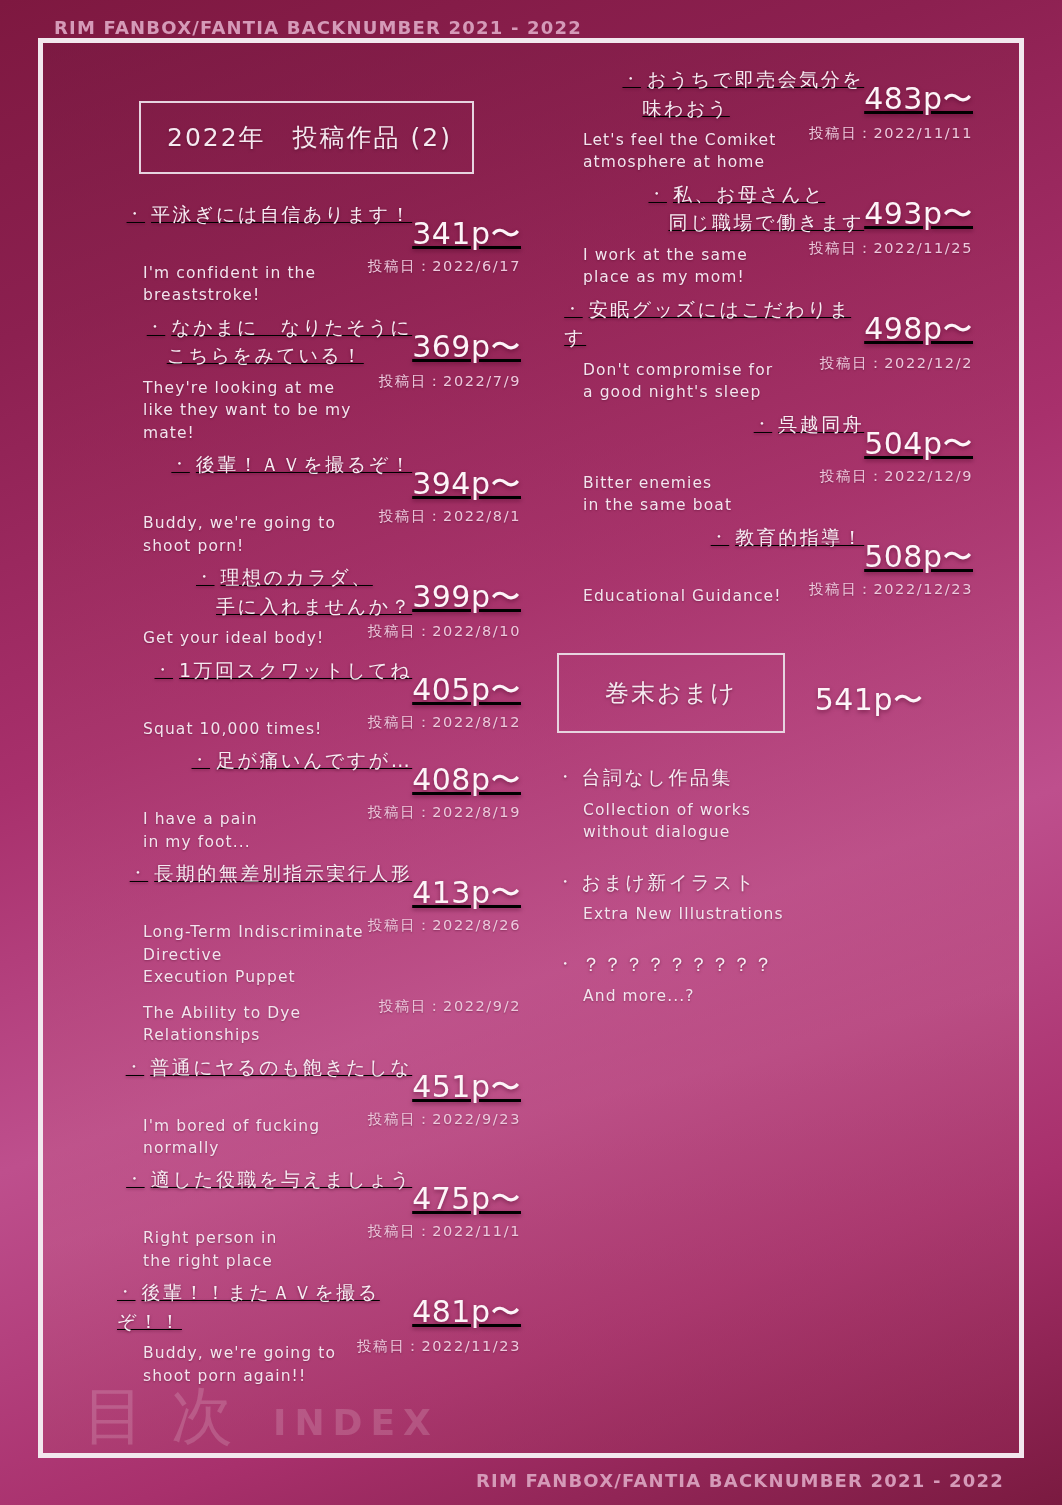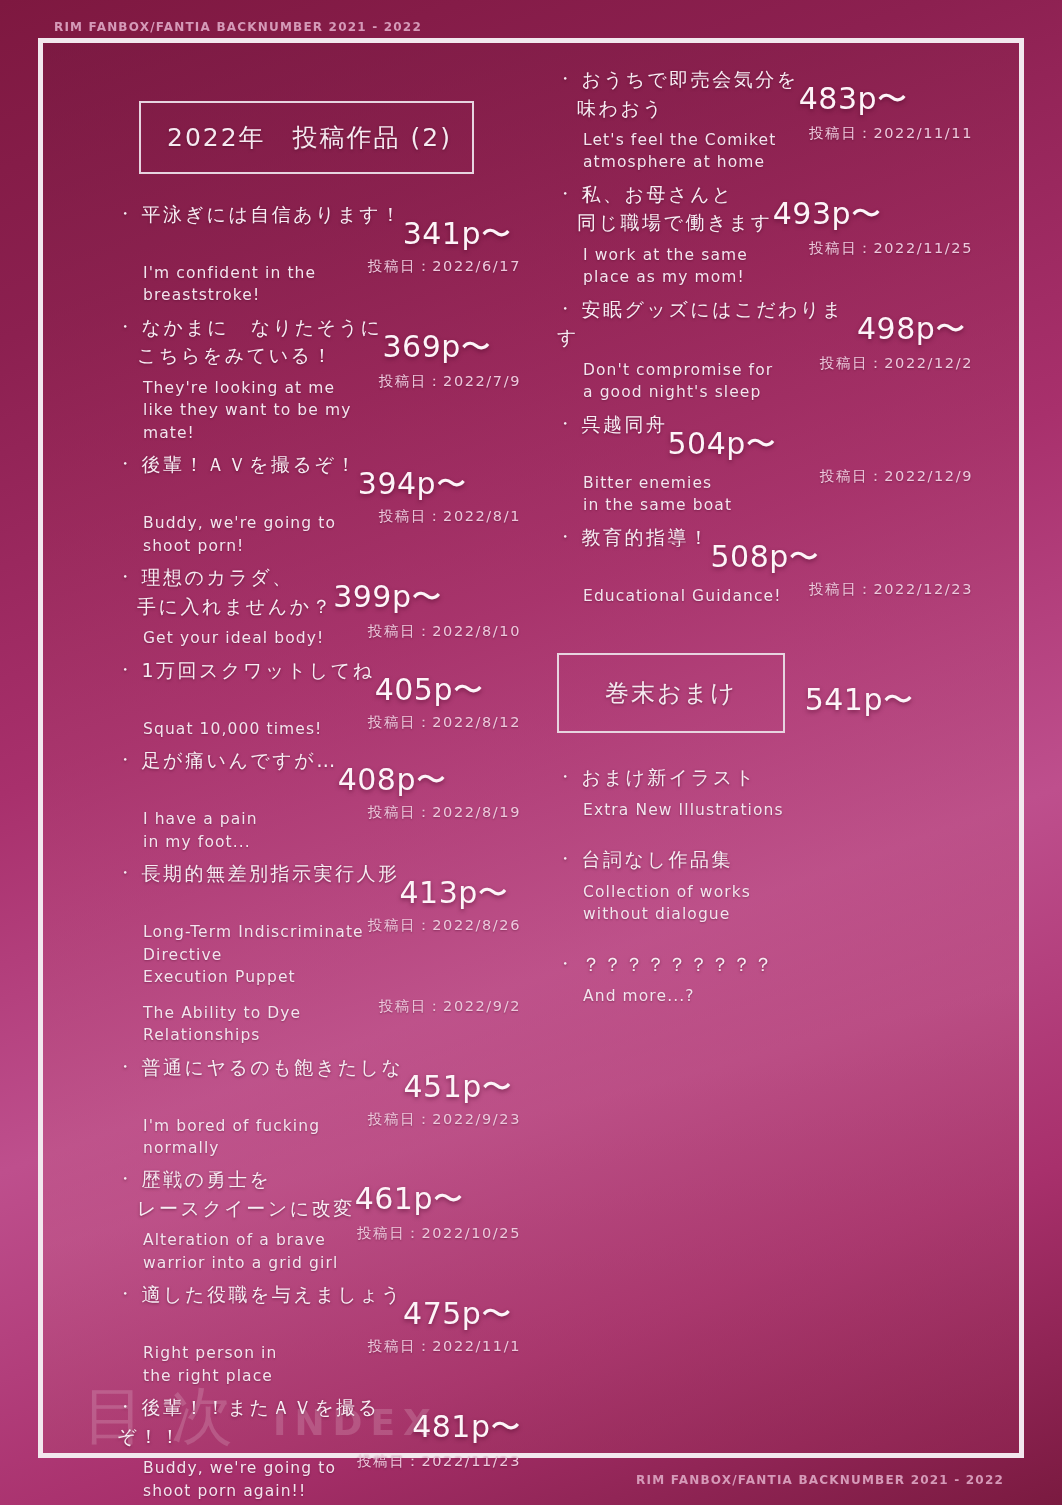--- a/index.html
+++ b/index.html
@@ -16,21 +16,21 @@
   }
   .page {
     position: absolute;
     inset: 0;
   }
   .header-strip, .footer-strip {
     position: absolute;
     left: 0; right: 0;
     height: 34px;
     color: #d59ab8;
-    font-size: 12px;
+    font-size: 18px;
     letter-spacing: 1.2px;
     font-weight: bold;
     font-family: "DejaVu Sans", sans-serif;
     display: flex;
     align-items: center;
   }
   .header-strip { top: 10px; padding-left: 54px; }
   .footer-strip { bottom: 8px; padding-right: 58px; justify-content: flex-end; }
 
   .frame {
@@ -74,21 +74,22 @@
     text-shadow: 0 1px 3px rgba(60,0,30,0.5);
   }
 
   .entry {
     position: relative;
     margin-bottom: 6px;
   }
   .entry-main {
     display: flex;
     align-items: flex-start;
-    justify-content: flex-start;
+    justify-content: flex-end;
+    text-decoration: underline;
   }
   .titlewrap { max-width: 300px; }
   .jp {
     color: #f7ecf3;
     font-size: 19px;
     letter-spacing: 2.5px;
     line-height: 1.5;
     font-family: "DejaVu Sans", sans-serif;
     text-shadow: 0 1px 3px rgba(70,0,35,0.55);
   }
@@ -135,21 +136,21 @@
     font-size: 24px;
     letter-spacing: 2px;
     padding: 22px 46px;
     display: inline-block;
     font-family: "DejaVu Sans", sans-serif;
     text-shadow: 0 1px 3px rgba(60,0,30,0.5);
   }
   .omake-row {
     display: flex;
     align-items: center;
-    gap: 20px;
+    gap: 30px;
     margin: 46px 0 30px 0;
   }
   .omake-row .page-no { font-size: 30px; }
 
   .bonus-entry { margin-bottom: 24px; }
 
   .watermark {
     position: absolute;
     left: 40px;
     bottom: 6px;
@@ -287,32 +288,20 @@
                 <div class="page-no">451p〜</div>
               </div>
               <div class="rowline">
                 <div class="en">I'm bored of fucking normally</div>
                 <div class="date">投稿日：2022/9/23</div>
               </div>
             </div>
             <div class="entry">
               <div class="entry-main">
                 <div class="titlewrap">
-                  <div class="jp"><span class="bullet">・</span>歴戦の勇士を<span class="l2">レースクイーンに改変</span></div>
-                </div>
-                <div class="page-no">461p〜</div>
-              </div>
-              <div class="rowline">
-                <div class="en">Alteration of a brave<br>warrior into a grid girl</div>
-                <div class="date">投稿日：2022/10/25</div>
-              </div>
-            </div>
-            <div class="entry">
-              <div class="entry-main">
-                <div class="titlewrap">
                   <div class="jp"><span class="bullet">・</span>適した役職を与えましょう</div>
                 </div>
                 <div class="page-no">475p〜</div>
               </div>
               <div class="rowline">
                 <div class="en">Right person in<br>the right place</div>
                 <div class="date">投稿日：2022/11/1</div>
               </div>
             </div>
             <div class="entry">
@@ -394,26 +383,26 @@
             </div>
           </div>
 
         <div class="omake-row">
           <div class="omake-box">巻末おまけ</div>
           <div class="page-no">541p〜</div>
         </div>
 
         <div id="bonus-list">
             <div class="bonus-entry">
+              <div class="jp"><span class="bullet">・</span>台詞なし作品集</div>
+              <div class="en">Collection of works<br>without dialogue</div>
+            </div>
+            <div class="bonus-entry">
               <div class="jp"><span class="bullet">・</span>おまけ新イラスト</div>
               <div class="en">Extra New Illustrations</div>
-            </div>
-            <div class="bonus-entry">
-              <div class="jp"><span class="bullet">・</span>台詞なし作品集</div>
-              <div class="en">Collection of works<br>without dialogue</div>
             </div>
             <div class="bonus-entry">
               <div class="jp"><span class="bullet">・</span>？？？？？？？？？</div>
               <div class="en">And more...?</div>
             </div>
           </div>
       </div>
 
     </div>
 

